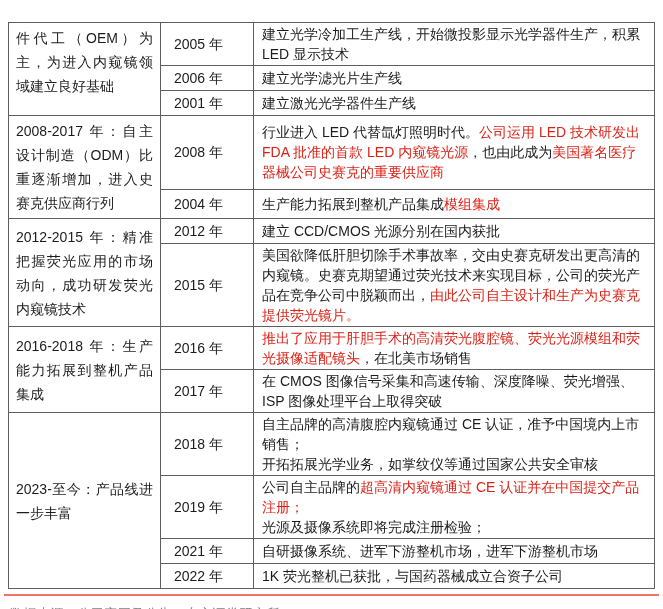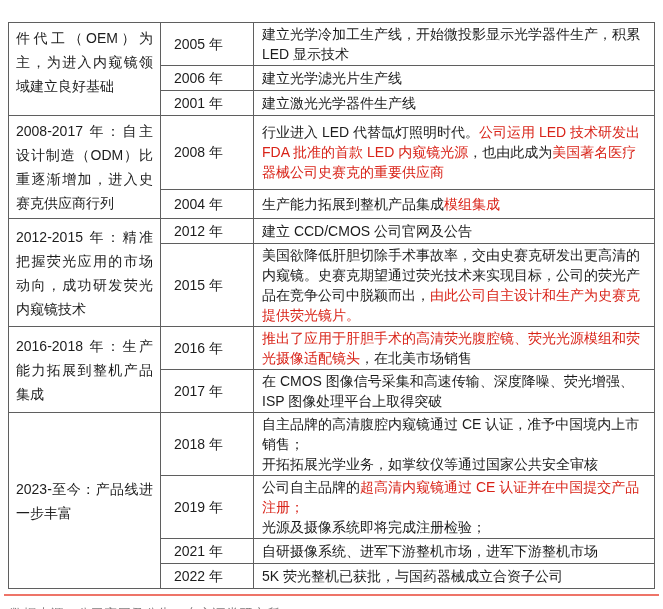--- a/index.html
+++ b/index.html
@@ -110,21 +110,21 @@
         <tr>
           <td class="year-cell">2004 年</td>
           <td class="event-cell">
             <div class="para"><span>生产能力拓展到整机产品集成</span><span class="red">模组集成</span></div>
           </td>
         </tr>
         <tr>
           <td class="phase-cell" rowspan="2">2012-2015 年：精准把握荧光应用的市场动向，成功研发荧光内窥镜技术</td>
           <td class="year-cell">2012 年</td>
           <td class="event-cell">
-            <div class="para"><span>建立 CCD/CMOS 公司官网及公告</span></div>
+            <div class="para"><span>建立 CCD/CMOS 光源分别在国内获批</span></div>
           </td>
         </tr>
         <tr>
           <td class="year-cell">2015 年</td>
           <td class="event-cell">
             <div class="para"><span>美国欲降低肝胆切除手术事故率，交由史赛克研发出更高清的内窥镜。史赛克期望通过荧光技术来实现目标，公司的荧光产品在竞争公司中脱颖而出，</span><span class="red">由此公司自主设计和生产为史赛克提供荧光镜片。</span></div>
           </td>
         </tr>
         <tr>
           <td class="phase-cell" rowspan="2">2016-2018 年：生产能力拓展到整机产品集成</td>
@@ -156,21 +156,21 @@
         </tr>
         <tr>
           <td class="year-cell">2021 年</td>
           <td class="event-cell">
             <div class="para"><span>自研摄像系统、进军下游整机市场，进军下游整机市场</span></div>
           </td>
         </tr>
         <tr>
           <td class="year-cell">2022 年</td>
           <td class="event-cell">
-            <div class="para"><span>5K 荧光整机已获批，与国药器械成立合资子公司</span></div>
+            <div class="para"><span>1K 荧光整机已获批，与国药器械成立合资子公司</span></div>
           </td>
         </tr>
       </tbody>
   </table>
 </div>
 
 <div class="source-note">数据来源：公司官网及公告，东方证券研究所</div>
 <div class="footer-line"></div>
 
 </body></html>

